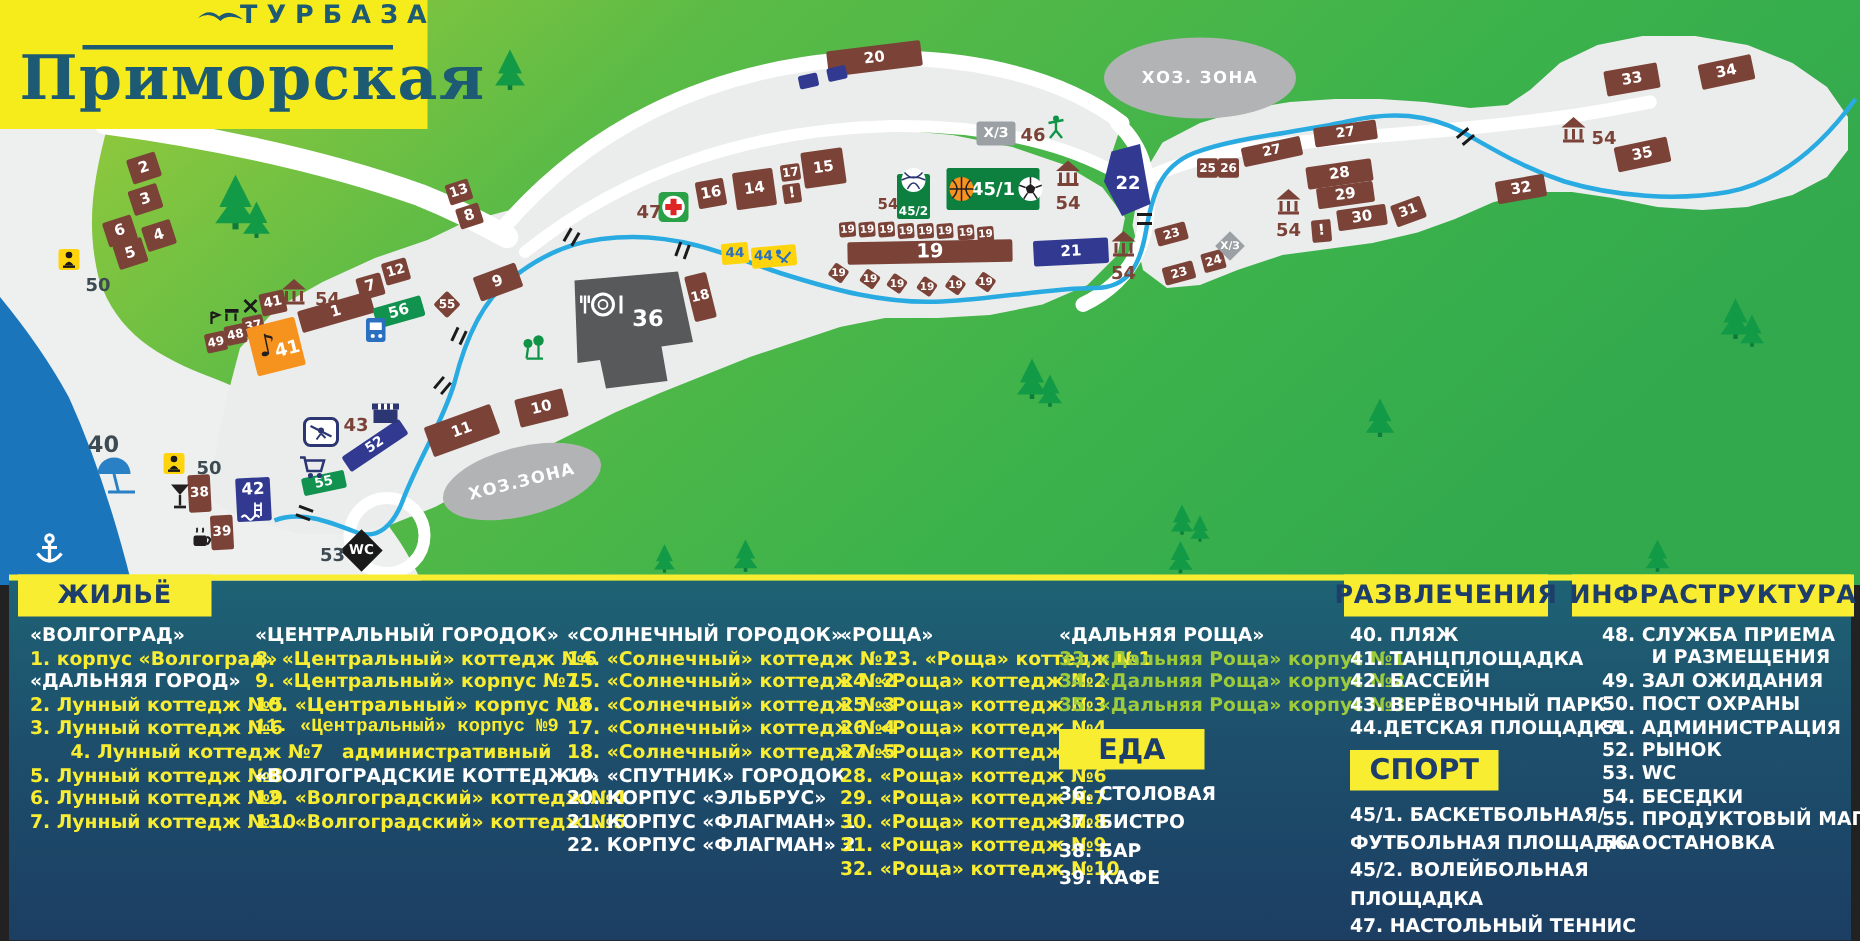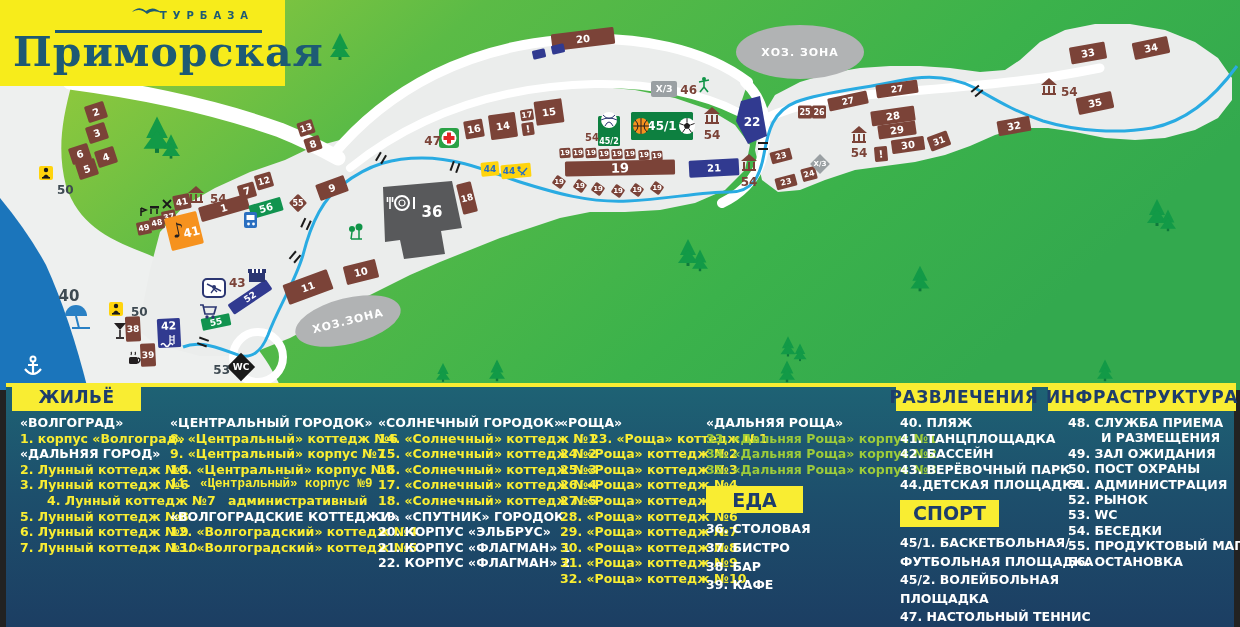--- a/index.html
+++ b/index.html
@@ -1,21 +1,21 @@
 <!DOCTYPE html>
 <html><head>
 <meta charset="utf-8">
 <style>
   html,body{margin:0;padding:0;background:#222;}
   .stage{position:relative;width:1240px;height:627px;overflow:hidden;
          font-family:"DejaVu Sans","Liberation Sans",sans-serif;}
   #map-svg{position:absolute;left:0;top:0;}
   
   .logo{position:absolute;left:0;top:0;width:285px;height:86px;background:#f7ec1b;}
-  .logo .tb{position:absolute;left:160px;top:10px;font-size:10px;font-weight:bold;
+  .logo .tb{position:absolute;left:160px;top:0;font-size:17px;font-weight:bold;
             letter-spacing:6px;color:#1d5a74;}
   .logo .rule{position:absolute;left:55px;top:30px;width:207px;height:3px;background:#1d5a74;}
   .logo .pm{position:absolute;left:13px;top:28px;font-family:"DejaVu Serif","Liberation Serif",serif;
             font-weight:bold;font-size:41px;color:#1d5a74;letter-spacing:1px;}
   .logo .bird{position:absolute;left:130px;top:3px;}
   
   .legend{position:absolute;left:6px;right:6px;top:383px;bottom:0;
           background:linear-gradient(180deg,#1e6274 0%,#1d4f6c 45%,#1c3e63 100%);
           border-top:4px solid #f9ed32;}
   .hdr{position:absolute;top:383px;height:28px;background:#f9ed32;color:#1d3d6b;

